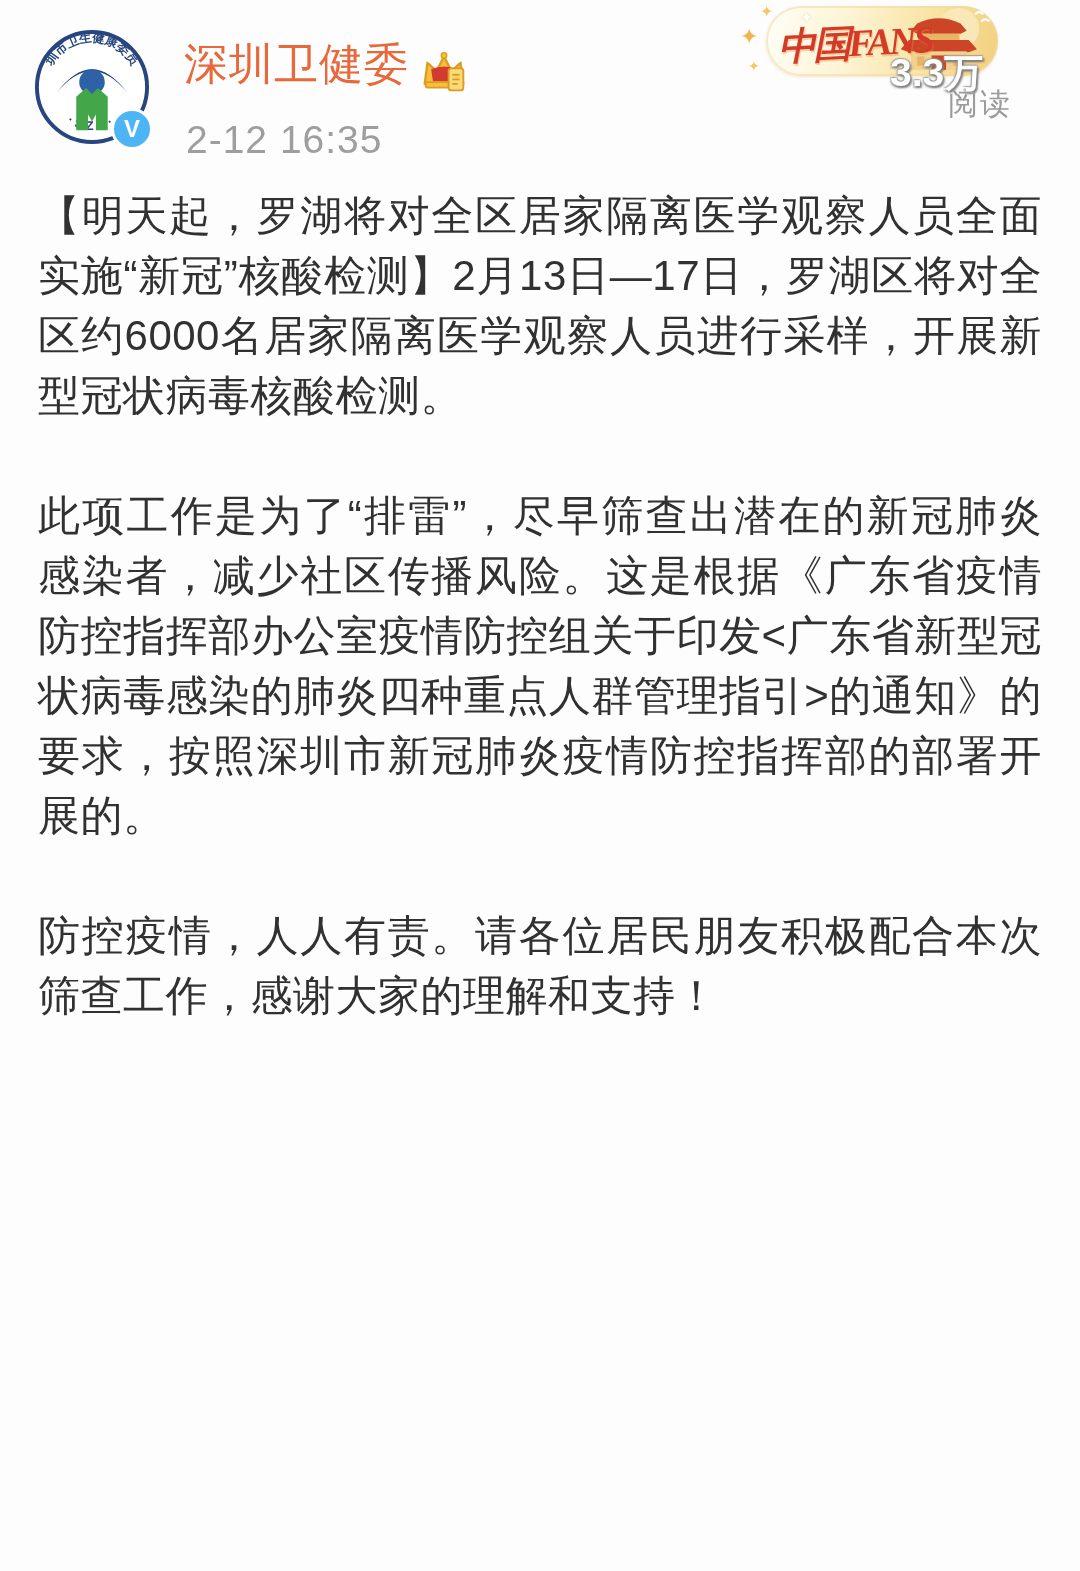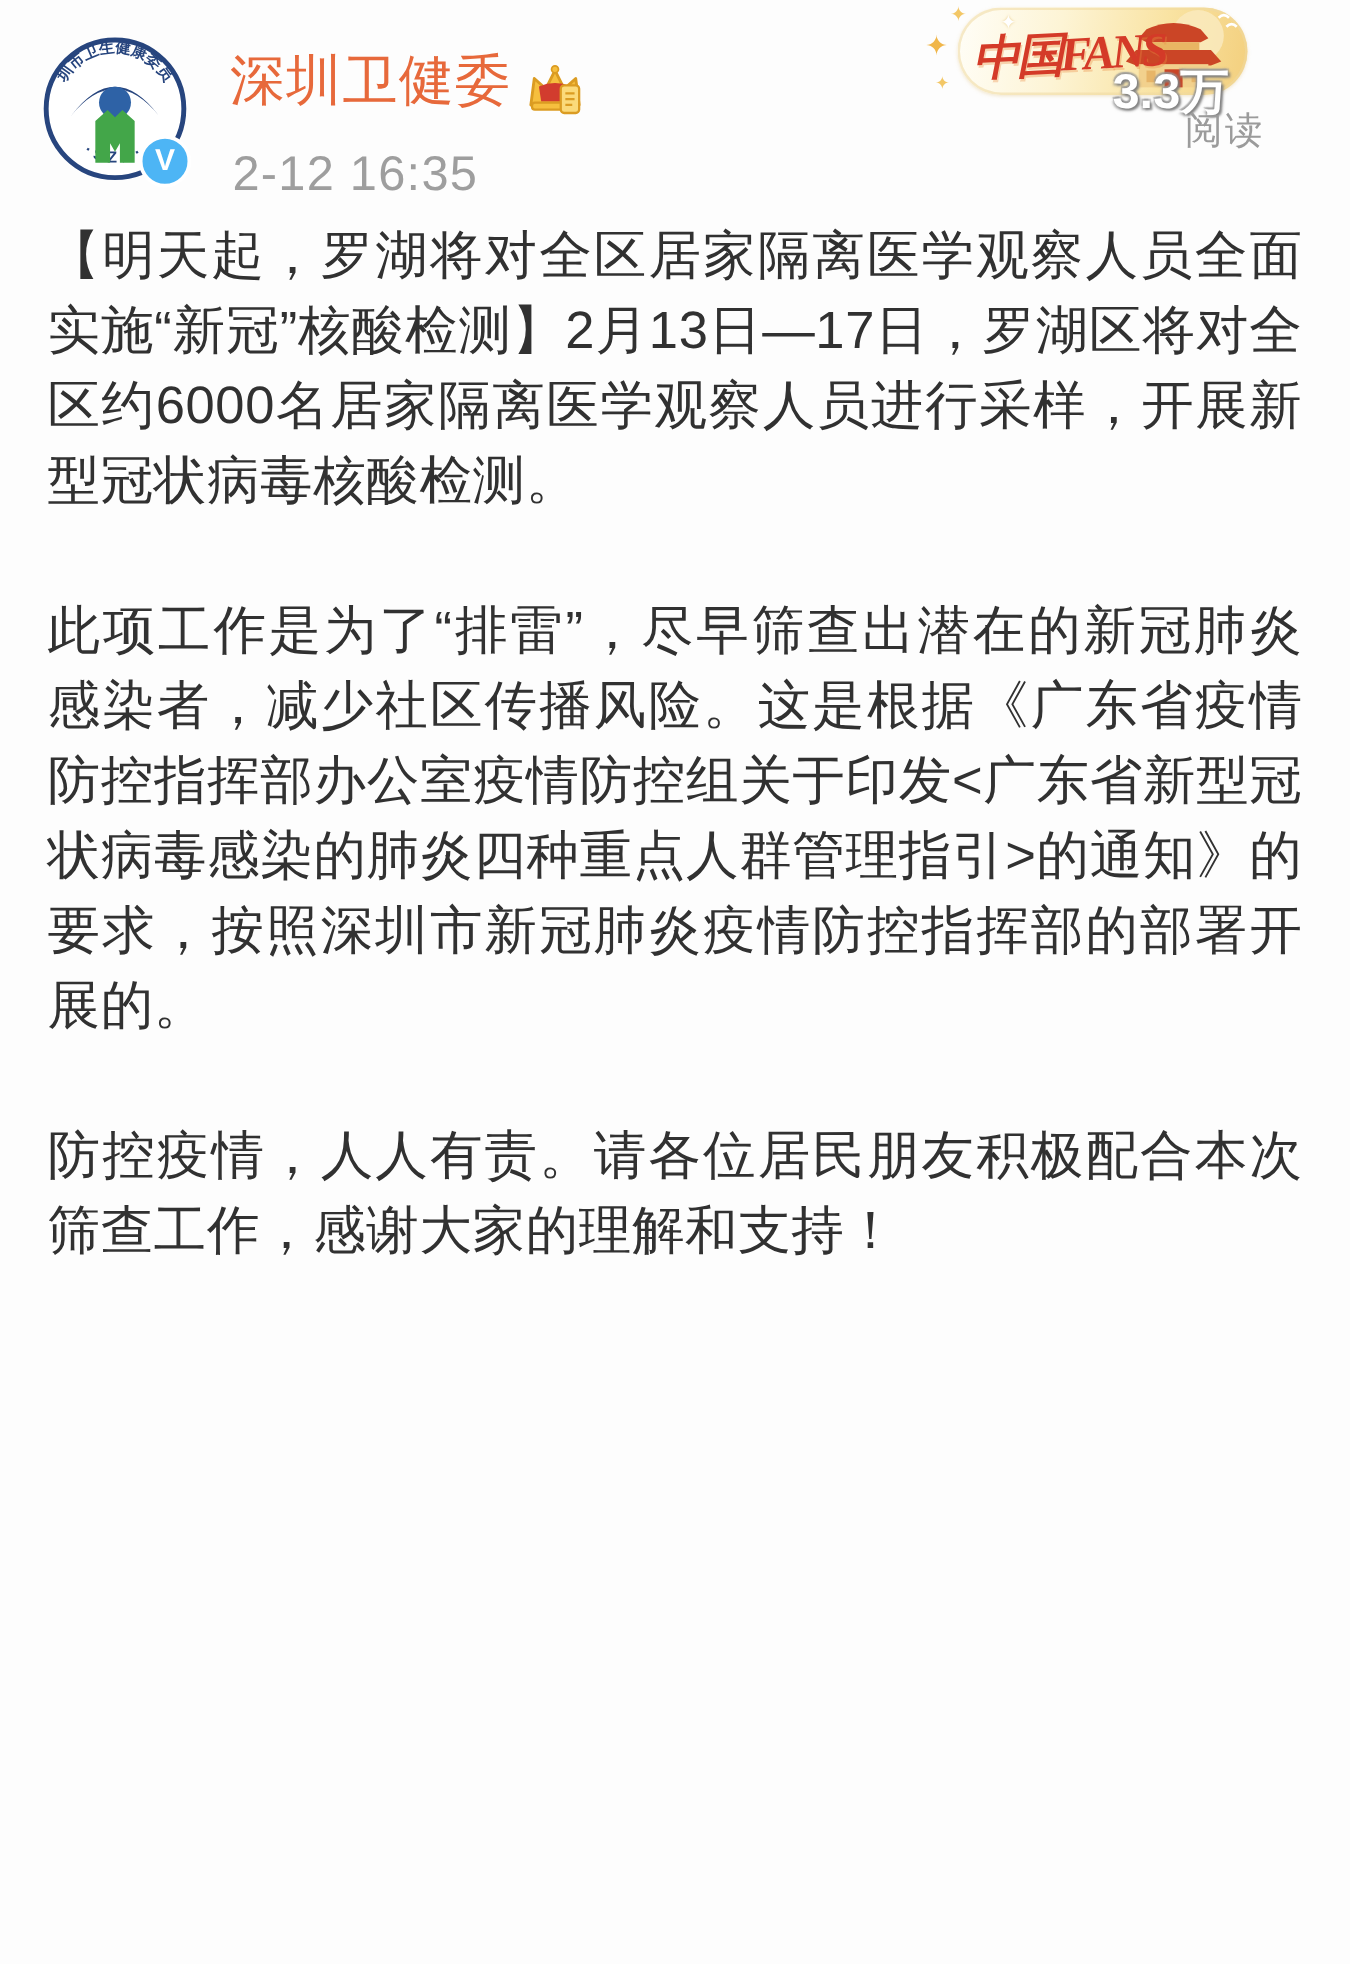--- a/index.html
+++ b/index.html
@@ -53,21 +53,21 @@
                  1px -1px 1px rgba(150,150,150,.6), -1px 2px 2px rgba(140,140,140,.7);
   }
   .reads-label {
     position:absolute; left:890px; top:84px; width:122px; text-align:right;
     font-size:30px; color:#9b9b9b; z-index:3; letter-spacing:2px;
   }
 
   
   .content { position:absolute; left:38px; top:174px; width:1004px; }
   .content p {
-    margin:0 0 60px 0; font-size:42px; line-height:60px; color:#313131;
+    margin:12px 0 60px 0; font-size:42px; line-height:60px; color:#313131;
     text-align:justify; letter-spacing:0.5px; word-break:break-all;
   }
 </style>
 </head>
 <body>
 
 <div class="page">
 
   <div class="avatar-wrap">
     <svg class="avatar-svg" viewBox="0 0 120 120">

